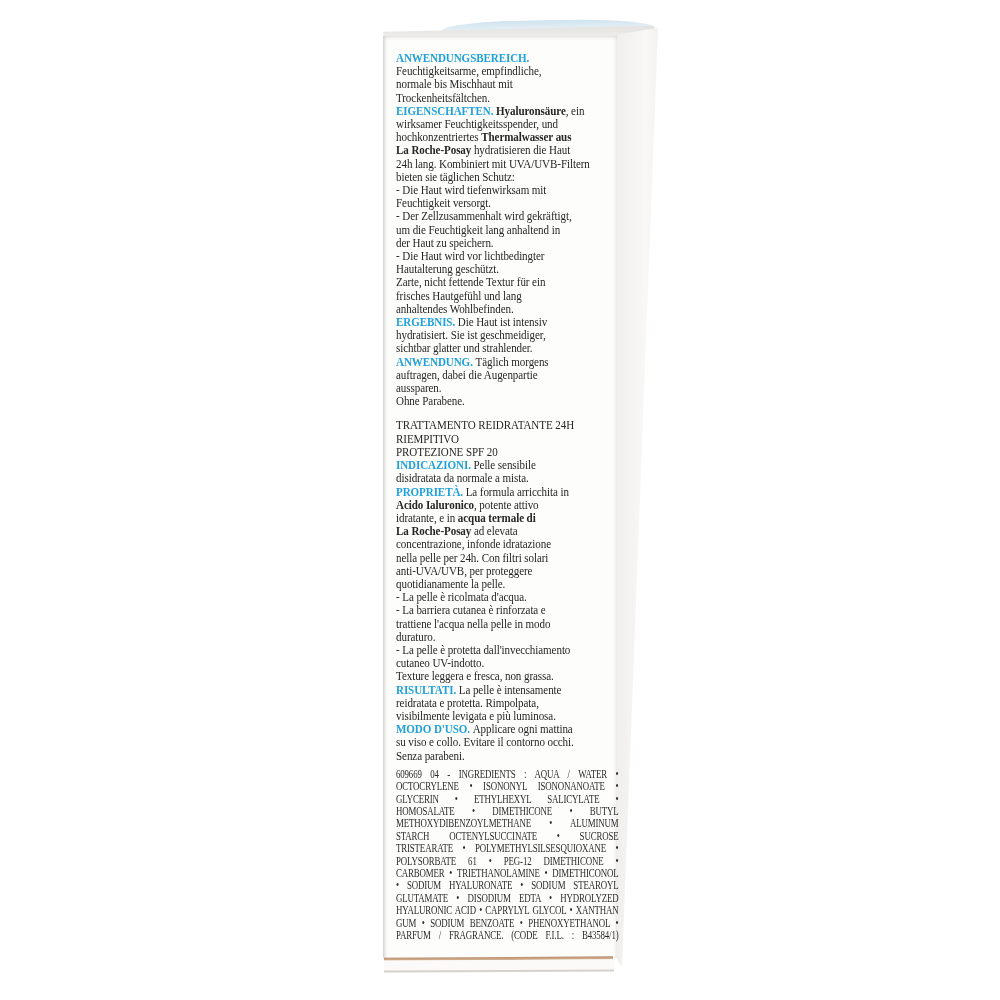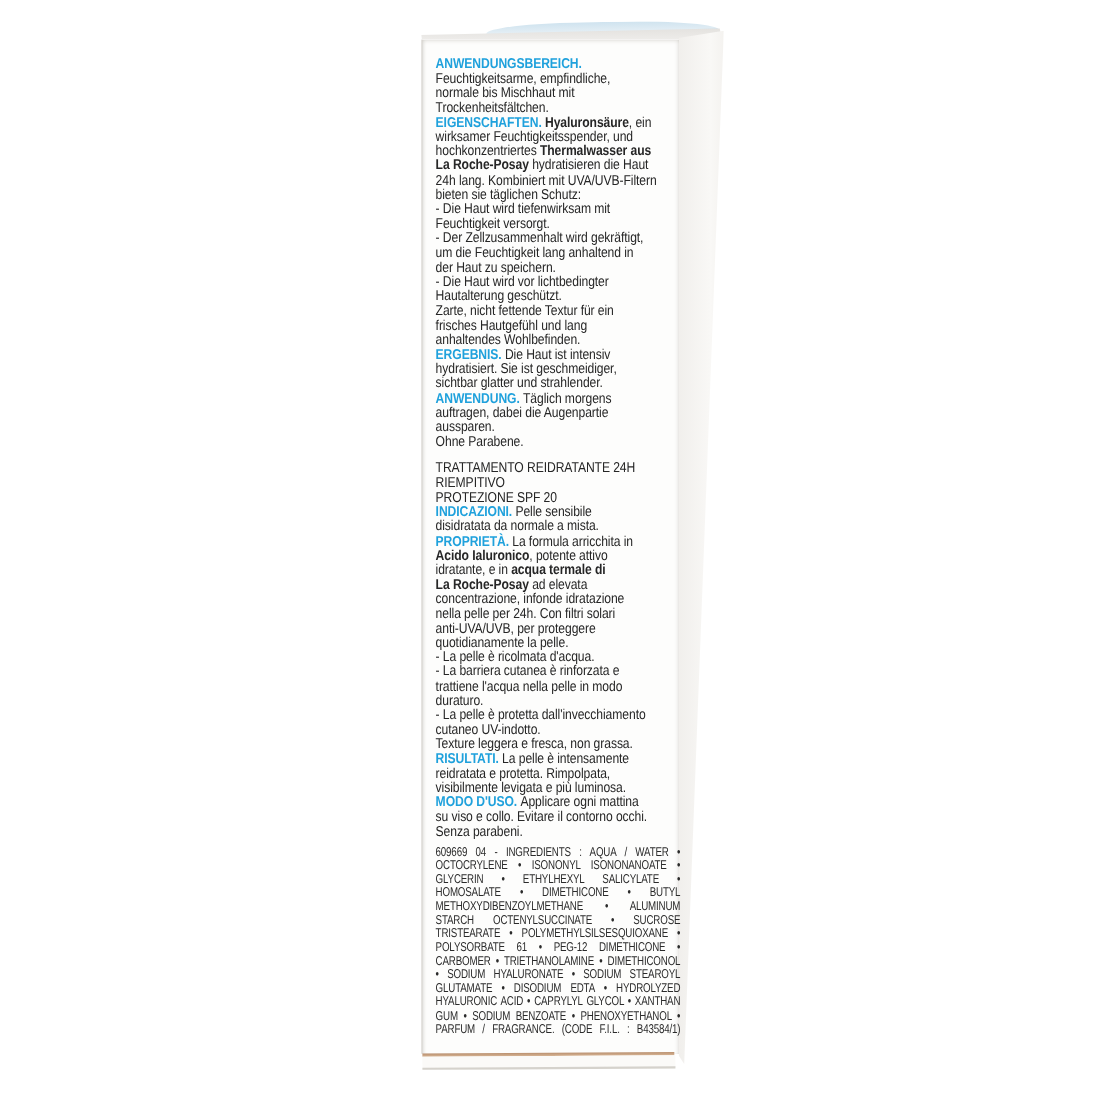--- a/index.html
+++ b/index.html
@@ -9,20 +9,21 @@
     width: 1000px;
     height: 1000px;
     overflow: hidden;
     font-family: "Liberation Sans", "DejaVu Sans", sans-serif;
   }
   .stage {
     position: absolute;
     left: 0; top: 0;
     width: 1000px; height: 1000px;
     background: #ffffff;
+    font-family: Liberation Serif, serif;
   }
   
   .box-top-flap {
     position: absolute;
     left: 442px; top: 20px;
     width: 212px; height: 11px;
     background: linear-gradient(to bottom, #cfe3ef, #e9f1f6);
     border-radius: 50% 50% 40% 40% / 90% 90% 30% 30%;
     border-bottom: 1px solid #a2b2bc;
     transform: rotate(-0.9deg);

